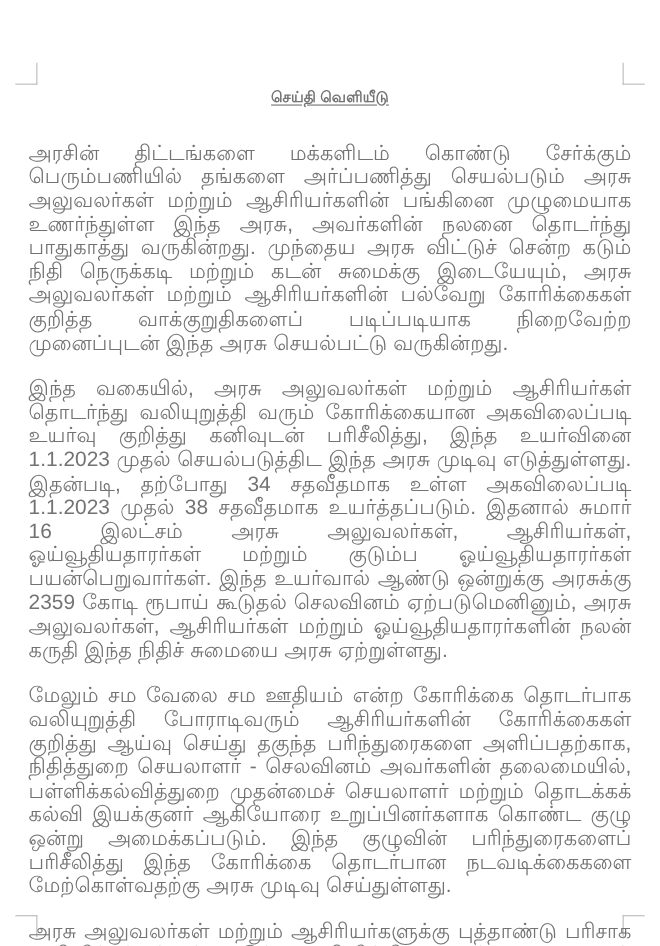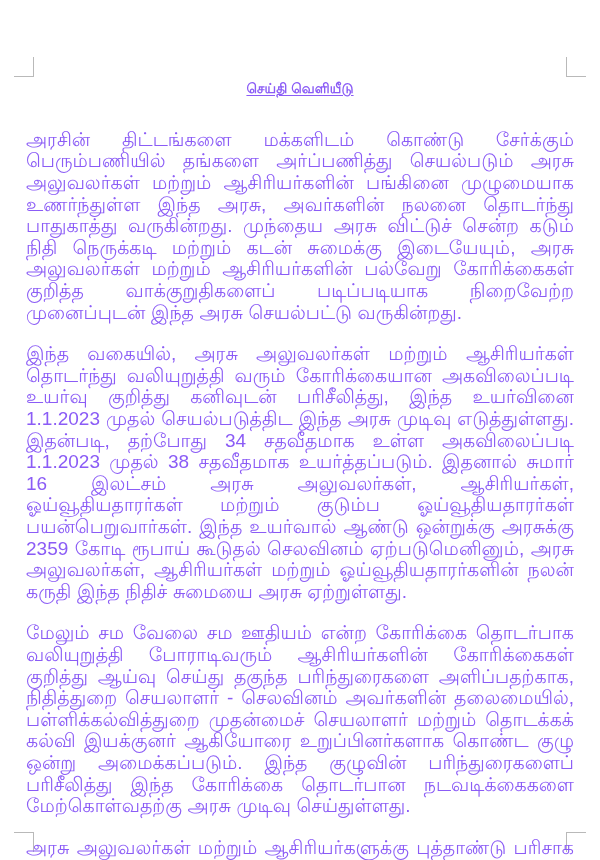--- a/index.html
+++ b/index.html
@@ -7,21 +7,21 @@
     padding: 0;
     background: #ffffff;
   }
   .page {
     position: relative;
     width: 600px;
     height: 860px;
     background: #ffffff;
     overflow: hidden;
     font-family: "Liberation Sans", "DejaVu Sans", sans-serif;
-    color: #8b5cf6;
+    color: #737373;
   }
 
   
   .crop {
     position: absolute;
     width: 20px;
     height: 20px;
     pointer-events: none;
   }
   .crop::before,

